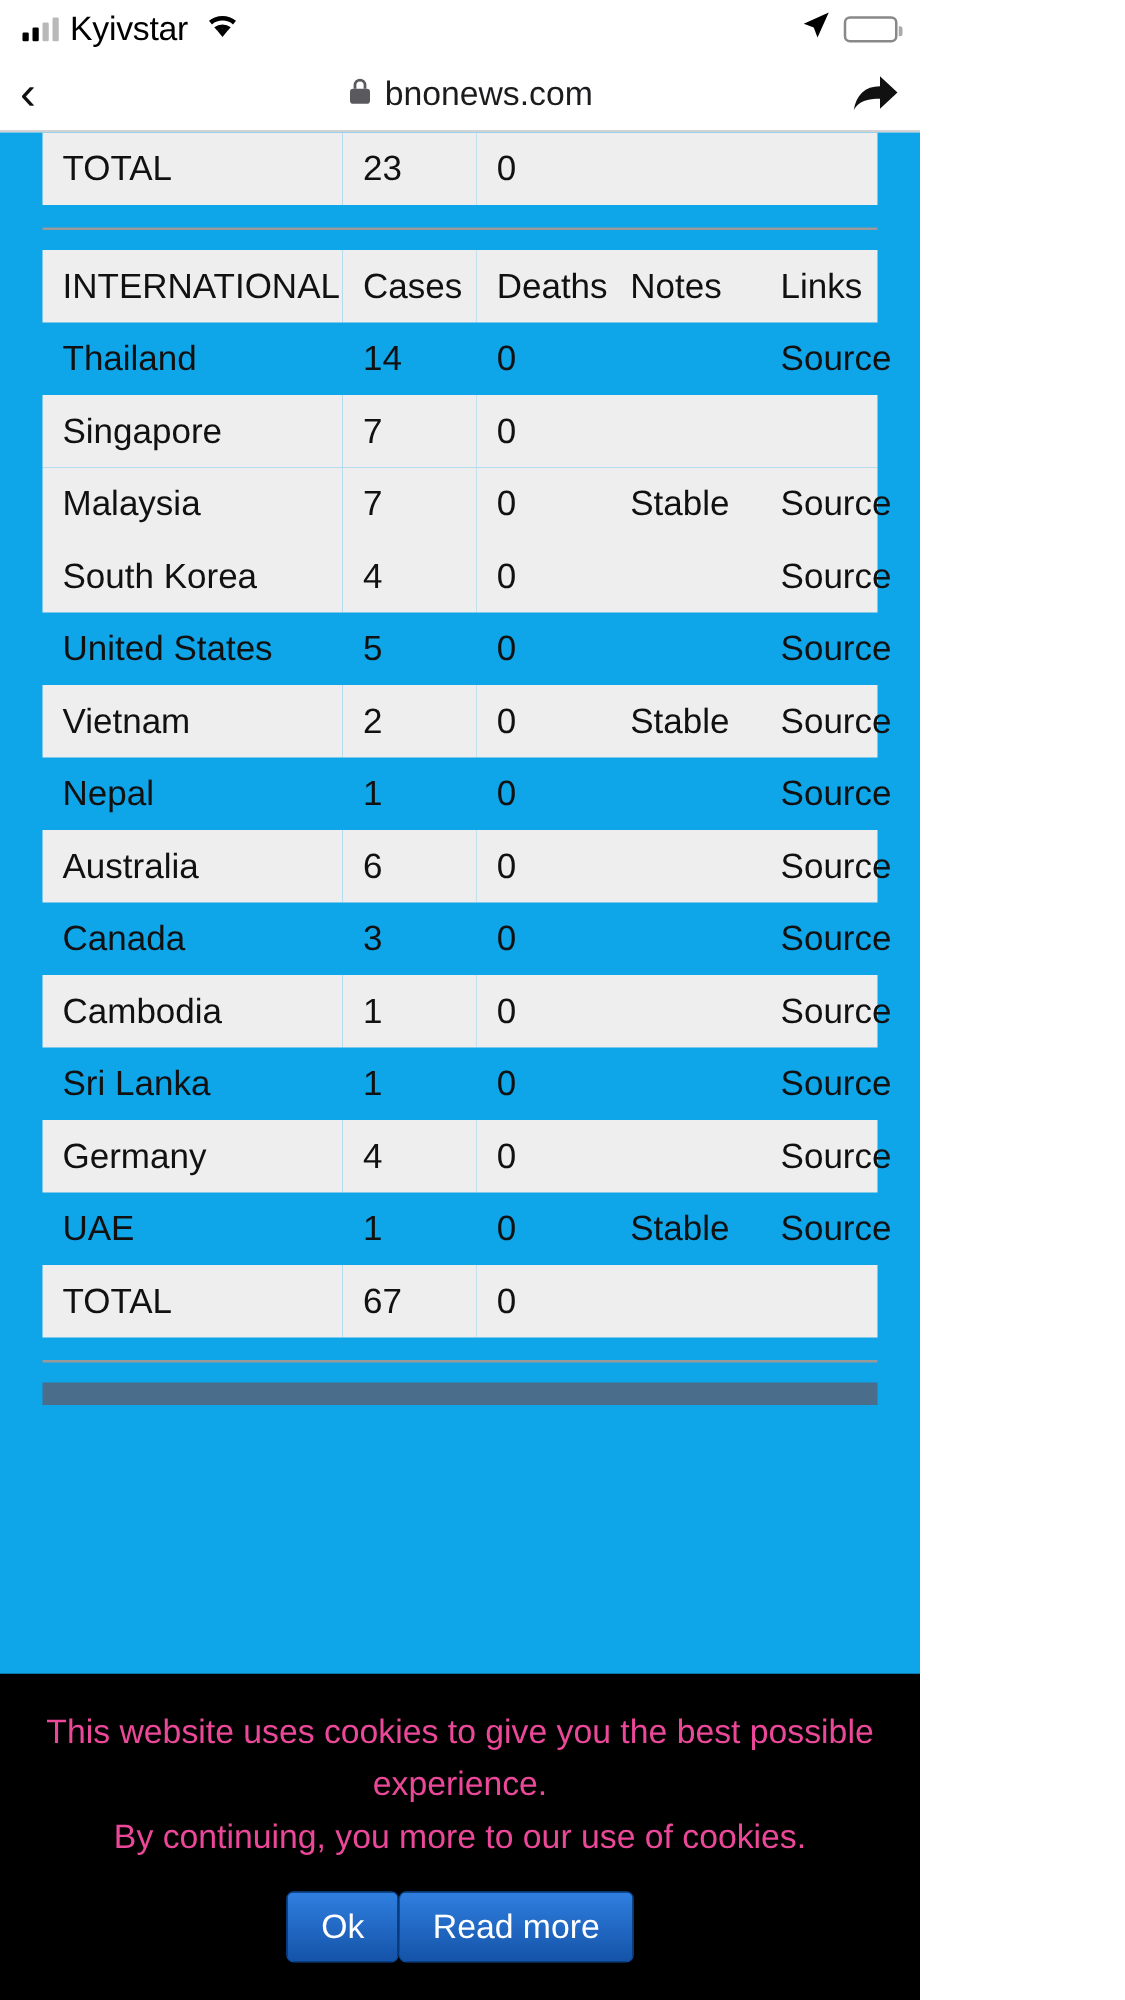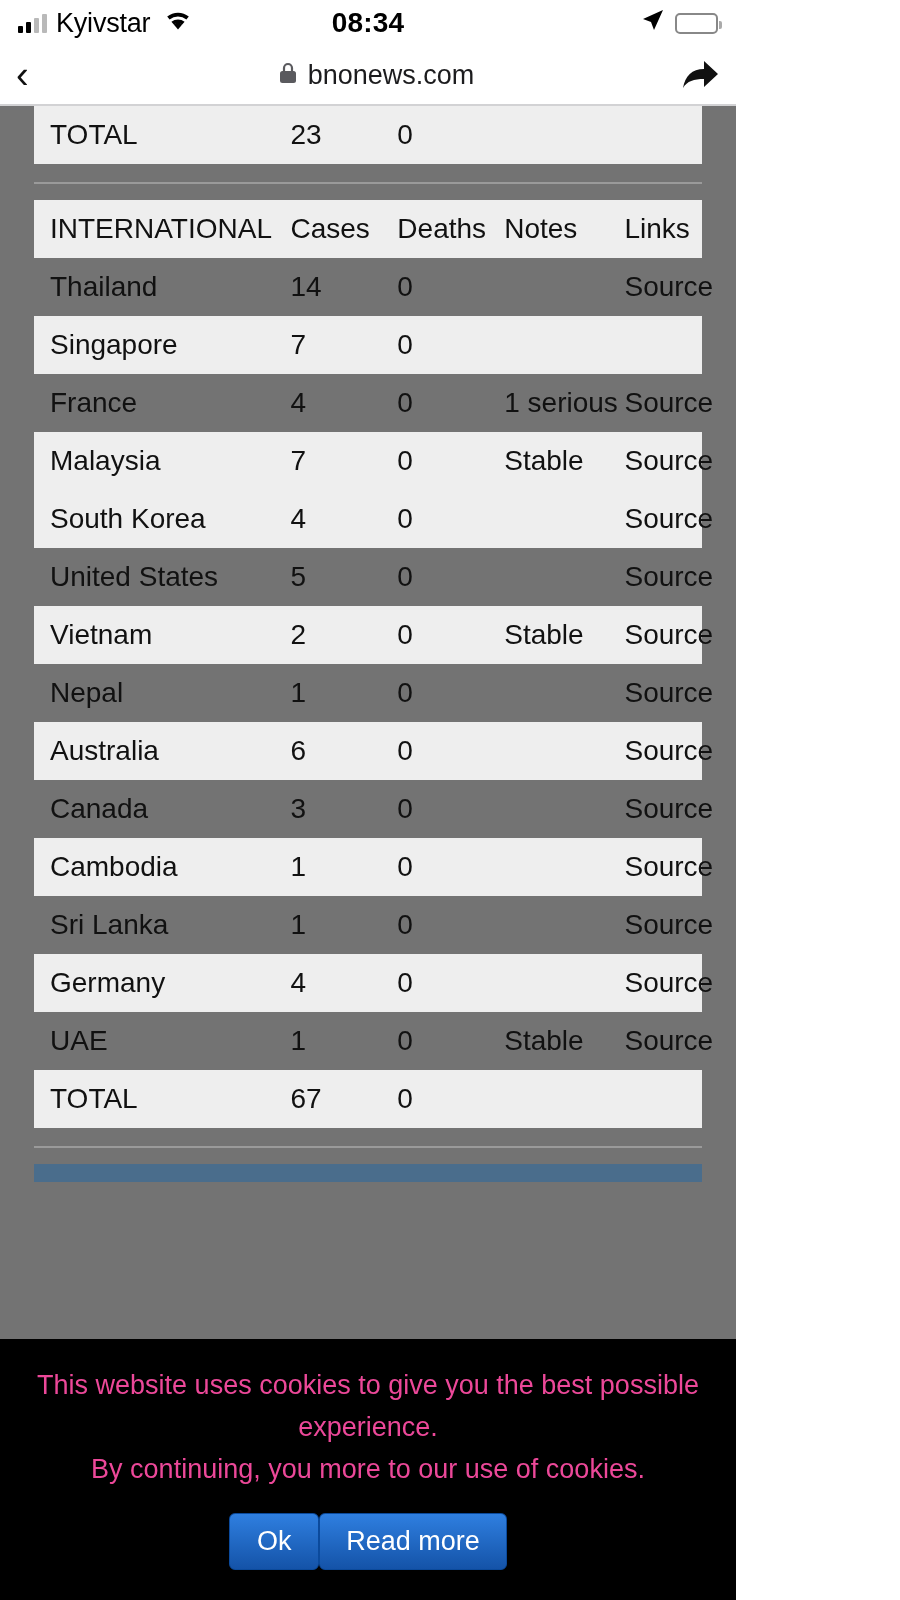--- a/index.html
+++ b/index.html
@@ -137,21 +137,21 @@
   .chrome-divider {
     height: 2px;
     background: #d2d2d4;
     flex: 0 0 2px;
   }
 
   
   .page {
     flex: 1 1 auto;
     overflow: hidden;
-    background: #737373;
+    background: #0ea5e9;
     padding: 0 34px;
     position: relative;
   }
 
   table.data {
     width: 100%;
     border-collapse: collapse;
     table-layout: fixed;
     font-size: 28px;
     color: #111;
@@ -229,21 +229,20 @@
       </span>
       <span class="carrier">Kyivstar</span>
       <span class="wifi-icon">
         <svg width="30" height="22" viewBox="0 0 30 22">
           <path d="M15 19.5l4.2-5.1a6.5 6.5 0 0 0-8.4 0z" fill="#000"></path>
           <path d="M4.2 6.6a17 17 0 0 1 21.6 0l-2.4 2.9a13.2 13.2 0 0 0-16.8 0z" fill="#000"></path>
           <path d="M8.4 11.7a11 11 0 0 1 13.2 0l-2.4 2.9a7.2 7.2 0 0 0-8.4 0z" fill="#000"></path>
         </svg>
       </span>
     </div>
-    <div class="status-center">08:34</div>
     <div class="status-right">
       <span>
         <svg width="24" height="24" viewBox="0 0 24 24">
           <path d="M22 2L2 11l8 3 3 8z" fill="#000"></path>
         </svg>
       </span>
       <span class="battery">
         <span class="battery-fill" style="width:16%"></span>
       </span>
     </div>
@@ -316,27 +315,20 @@
             <td></td>
             <td>Source</td>
           </tr>
           <tr class="row-alt">
             <td>Singapore</td>
             <td>7</td>
             <td>0</td>
             <td></td>
             <td></td>
           </tr>
-          <tr>
-            <td>France</td>
-            <td>4</td>
-            <td>0</td>
-            <td>1 serious</td>
-            <td>Source</td>
-          </tr>
           <tr class="row-alt">
             <td>Malaysia</td>
             <td>7</td>
             <td>0</td>
             <td>Stable</td>
             <td>Source</td>
           </tr>
           <tr class="row-alt">
             <td>South Korea</td>
             <td>4</td>

